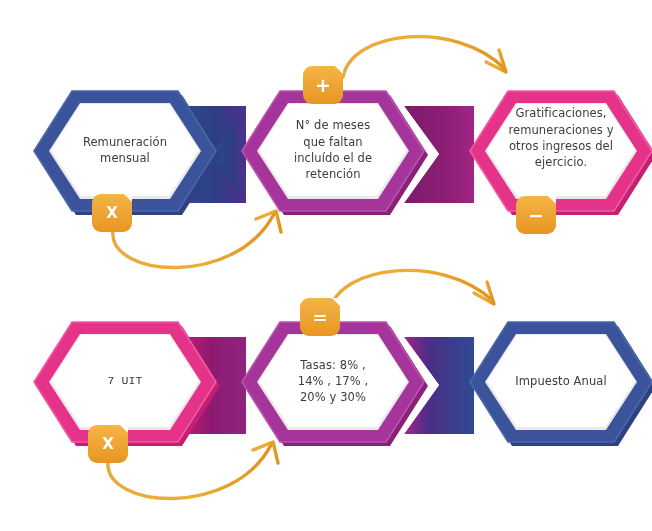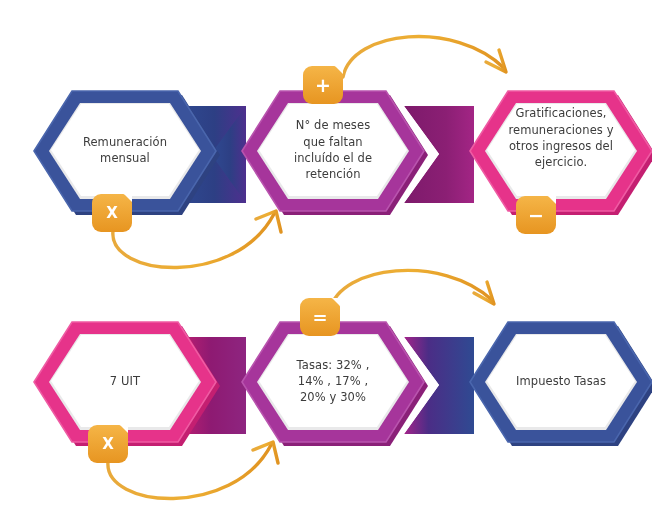--- a/index.html
+++ b/index.html
@@ -185,27 +185,27 @@
   <div class="hex-label" style="left:259px;top:104px;width:148px;height:92px;">N° de meses
 que faltan
 incluído el de
 retención</div>
 
   <div class="hex-label" style="left:487px;top:104px;width:148px;height:68px;">Gratificaciones,
 remuneraciones y
 otros ingresos del
 ejercicio.</div>
 
-  <div class="hex-label" style="left:51px;top:335px;width:148px;height:92px;">7 UIT</div>
-
-  <div class="hex-label" style="left:259px;top:335px;width:148px;height:92px;">Tasas: 32% ,
+  <div class="hex-label" style="left:51px;top:335px;width:148px;height:92px;font-family:Liberation Mono, monospace;">7 UIT</div>
+
+  <div class="hex-label" style="left:259px;top:335px;width:148px;height:92px;">Tasas: 8% ,
 14% , 17% ,
 20% y 30%</div>
 
-  <div class="hex-label" style="left:487px;top:335px;width:148px;height:92px;">Impuesto Tasas</div>
+  <div class="hex-label" style="left:487px;top:335px;width:148px;height:92px;">Impuesto Anual</div>
 
   <div class="badge-glyph" style="left:92px;top:194px;width:40px;height:38px;">X</div>
 
   <div class="badge-glyph" style="left:303px;top:66px;width:40px;height:38px;font-size:19px;">+</div>
 
   <div class="badge-glyph" style="left:516px;top:196px;width:40px;height:38px;font-size:19px;">−</div>
 
   <div class="badge-glyph" style="left:88px;top:425px;width:40px;height:38px;">X</div>
 
   <div class="badge-glyph" style="left:300px;top:298px;width:40px;height:38px;font-size:18px;">=</div>

